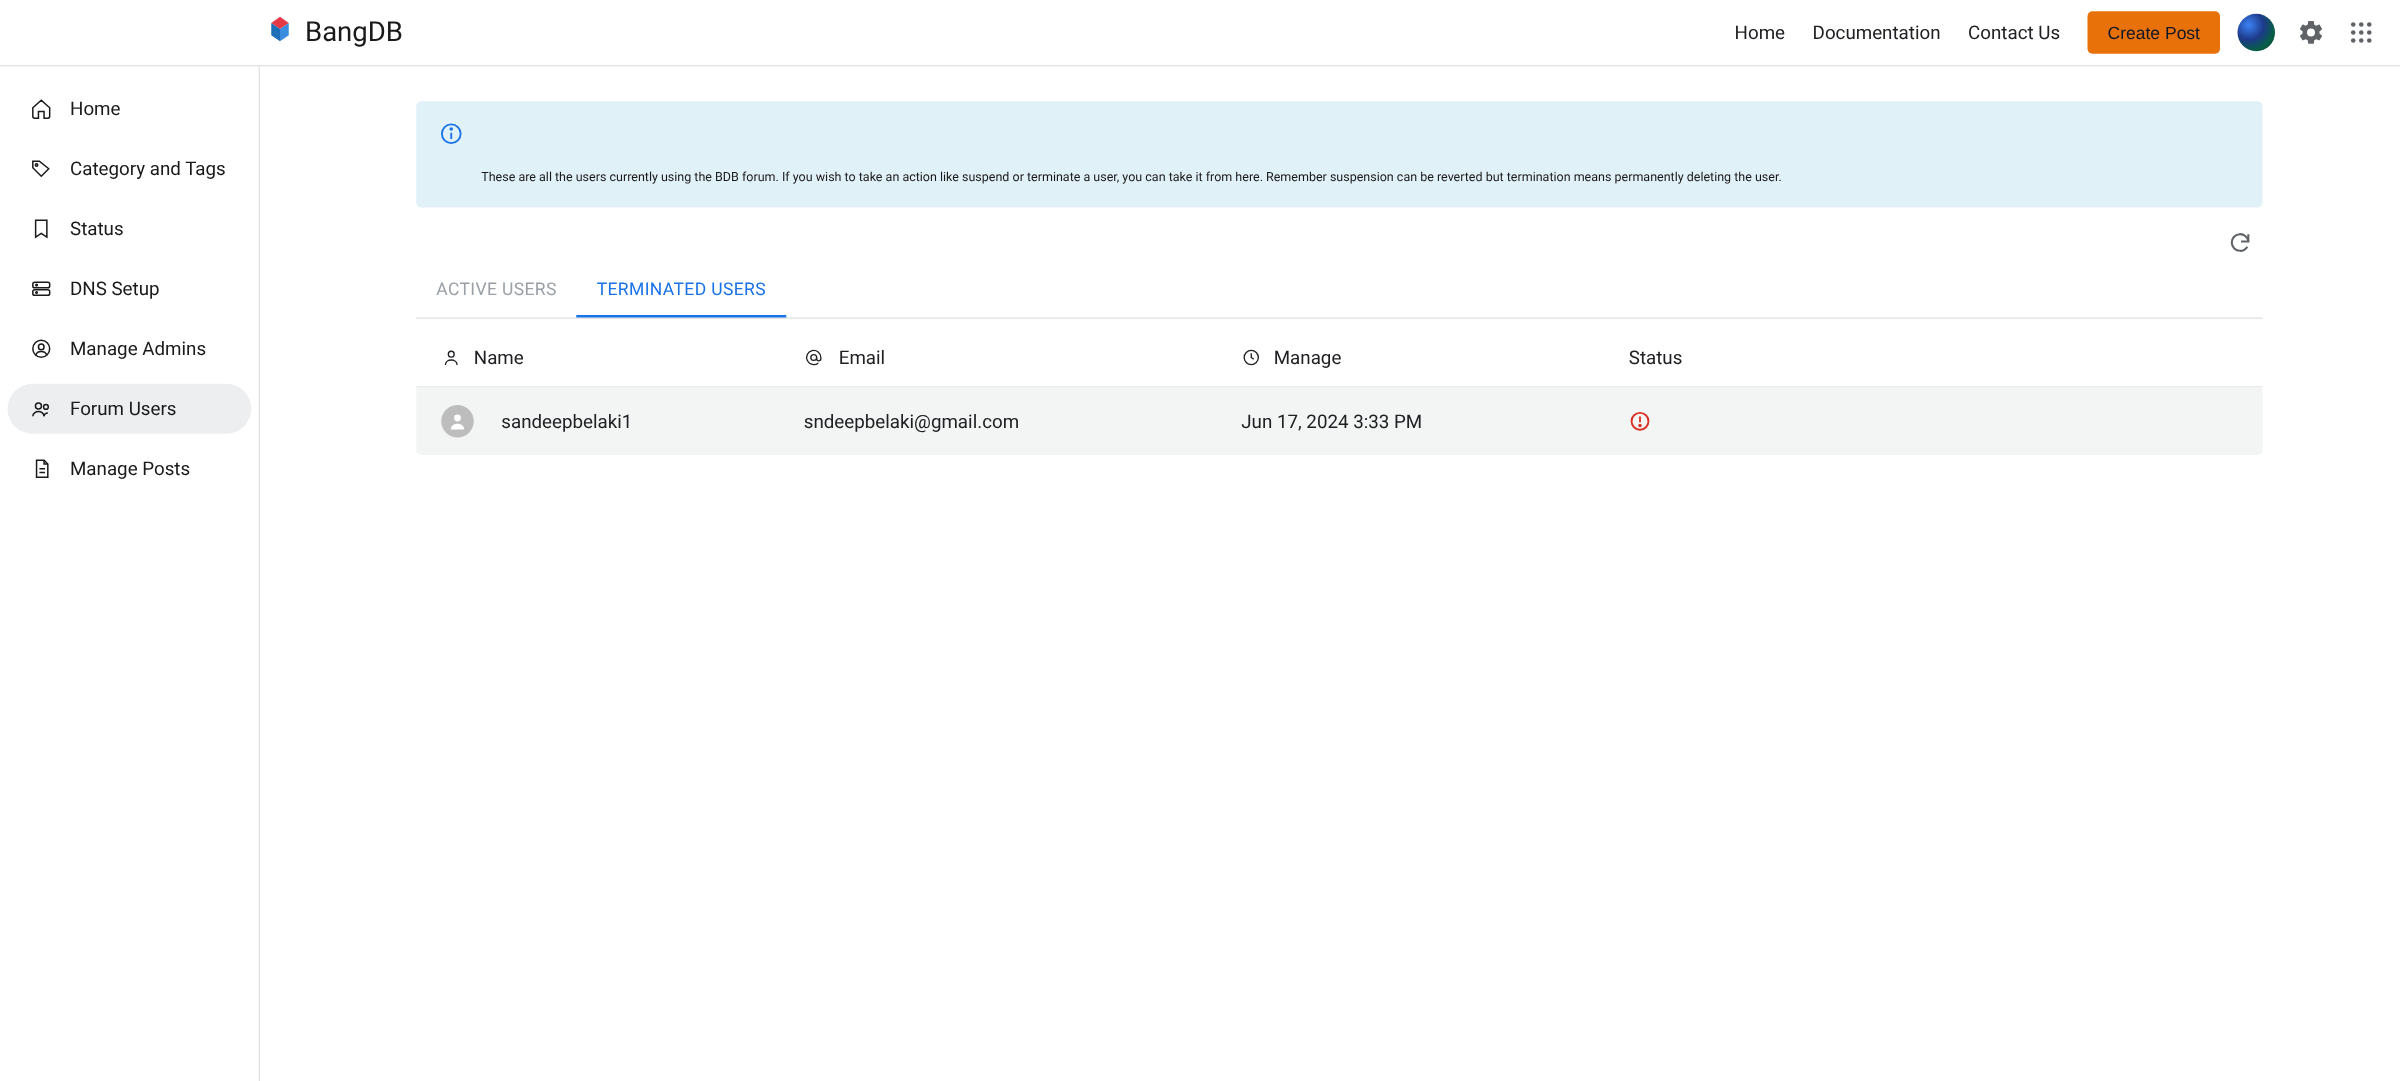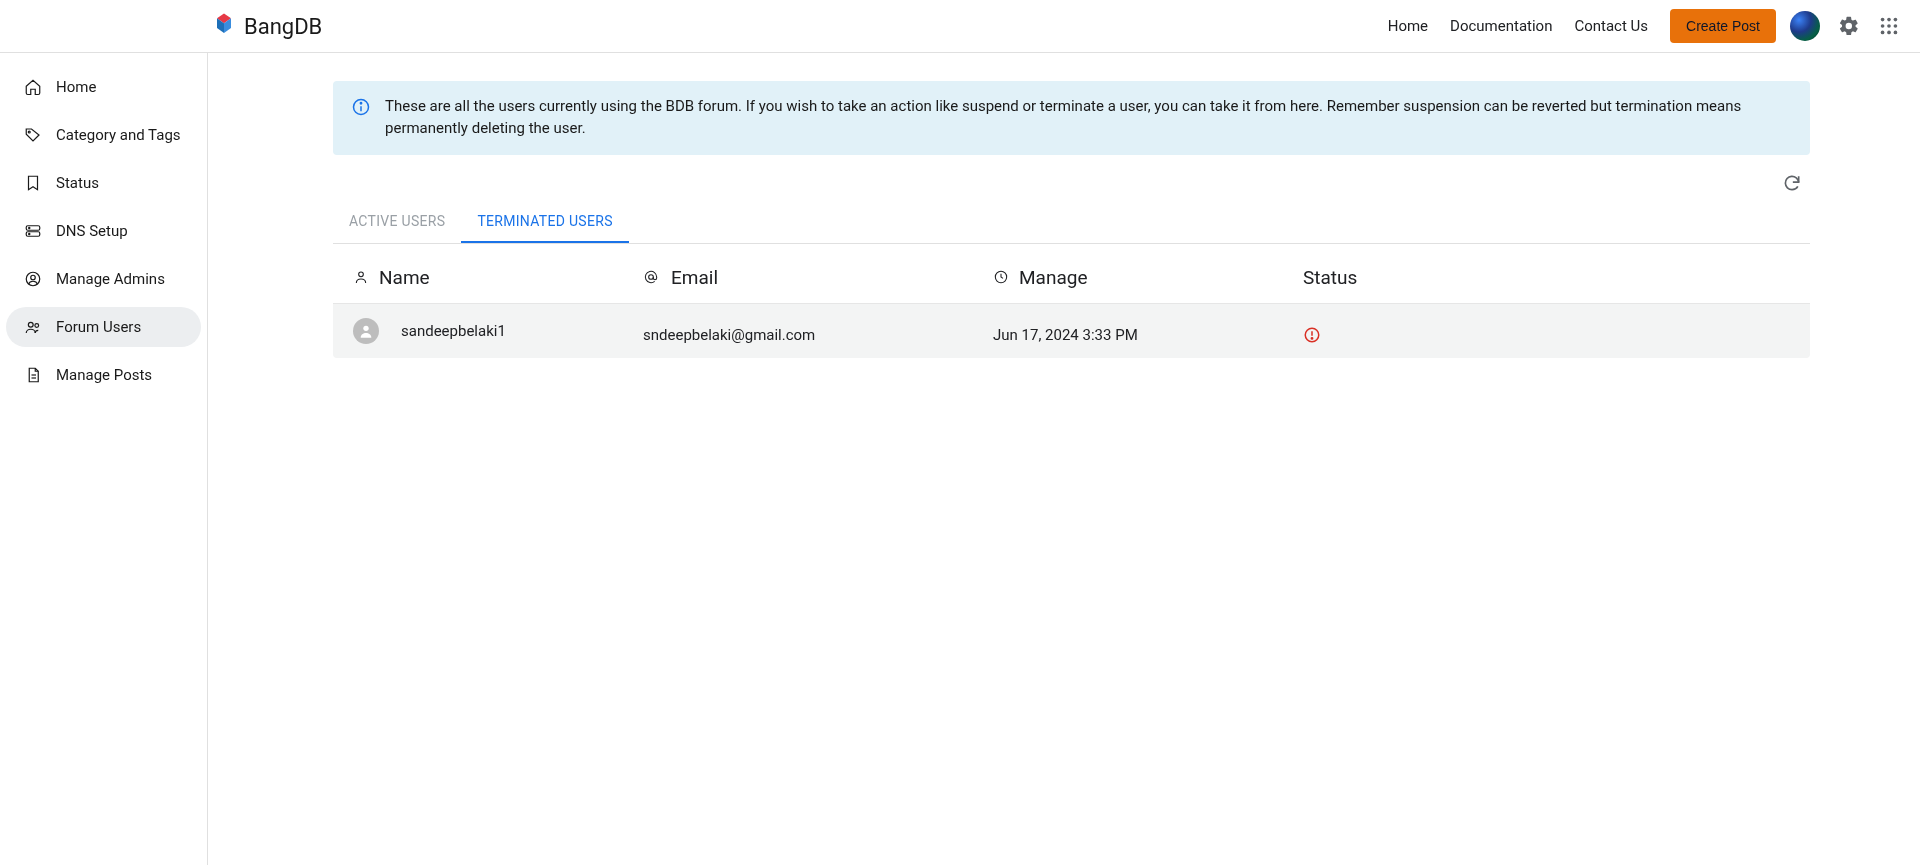--- a/index.html
+++ b/index.html
@@ -15,34 +15,34 @@
     .avatar { width: 30px; height: 30px; border-radius: 50%; margin-left: 14px; background: radial-gradient(circle at 30% 30%, #3b82f6, #1e3a8a 40%, #065f46 70%, #022c22); cursor: pointer; }
     .gear-icon, .apps-icon { width: 22px; height: 22px; fill: #5f6368; margin-left: 18px; cursor: pointer; }
     .layout { display: flex; }
     .sidebar { width: 208px; border-right: 1px solid #e0e0e0; padding-top: 14px; min-height: calc(100vh - 53px); }
     .side-item { display: flex; align-items: center; gap: 14px; padding: 11px 18px; margin: 0 6px 8px 6px; border-radius: 22px; cursor: pointer; font-size: 15px; color: #1a1a1a; }
     .side-item.active { background: #eceef0; }
     .side-icon { width: 18px; height: 18px; fill: none; stroke: #1a1a1a; stroke-width: 1.6; flex-shrink: 0; }
     .main { flex: 1; padding: 28px 110px 0 125px; }
     .info-banner { display: flex; gap: 14px; background: #e1f1f8; border-radius: 4px; padding: 15px 18px; margin-bottom: 18px; }
     .info-icon { width: 20px; height: 20px; flex-shrink: 0; stroke: #1a73e8; fill: none; stroke-width: 1.8; margin-top: 1px; }
-    .info-text { font-size: 15px; line-height: 1.45; color: #1a1a1a; }
+    .info-text { font-size: 10px; line-height: 1.45; color: #1a1a1a; margin-top: 40px; }
     .refresh-row { display: flex; justify-content: flex-end; padding: 0 8px 8px 0; }
     .refresh-icon { width: 20px; height: 20px; stroke: #5f6368; fill: none; stroke-width: 2; cursor: pointer; }
     .tabs { display: flex; border-bottom: 1px solid #e0e0e0; }
     .tab { padding: 12px 16px; font-size: 14px; letter-spacing: 0.3px; color: #9aa0a6; cursor: pointer; border-bottom: 2px solid transparent; }
     .tab.active { color: #1a73e8; border-bottom: 2px solid #1a73e8; }
     .table-wrap { margin-top: 8px; }
-    .thead { display: flex; align-items: center; padding: 14px 20px; font-size: 19px; color: #202124; border-bottom: 1px solid #e6e6e6; }
+    .thead { display: flex; align-items: center; padding: 14px 20px; font-size: 15px; color: #202124; border-bottom: 1px solid #e6e6e6; }
     .col-name { width: 290px; display: flex; align-items: center; gap: 10px; }
     .col-email { width: 350px; display: flex; align-items: center; gap: 12px; }
     .col-joined { width: 310px; display: flex; align-items: center; gap: 10px; }
     .col-status { flex: 1; display: flex; align-items: center; }
     .th-icon { width: 16px; height: 16px; stroke: #202124; fill: none; stroke-width: 1.6; }
-    .trow { display: flex; align-items: flex-end; padding: 14px 20px; background: #f3f4f4; border-radius: 0 0 4px 4px; font-size: 15px; color: #202124; }
+    .trow { display: flex; align-items: center; padding: 14px 20px; background: #f3f4f4; border-radius: 0 0 4px 4px; font-size: 15px; color: #202124; }
     .user-avatar { width: 26px; height: 26px; border-radius: 50%; background: #bdbdbd; display: inline-flex; align-items: center; justify-content: center; margin-right: 12px; }
     .user-avatar svg { width: 16px; height: 16px; fill: #fff; }
     .status-icon { width: 18px; height: 18px; stroke: #d93025; fill: none; stroke-width: 2; }
   </style>
 </head>
 <body>
 
 <div class="header">
   <div class="logo-wrap">
     <svg class="logo-svg" viewBox="0 0 40 40">

